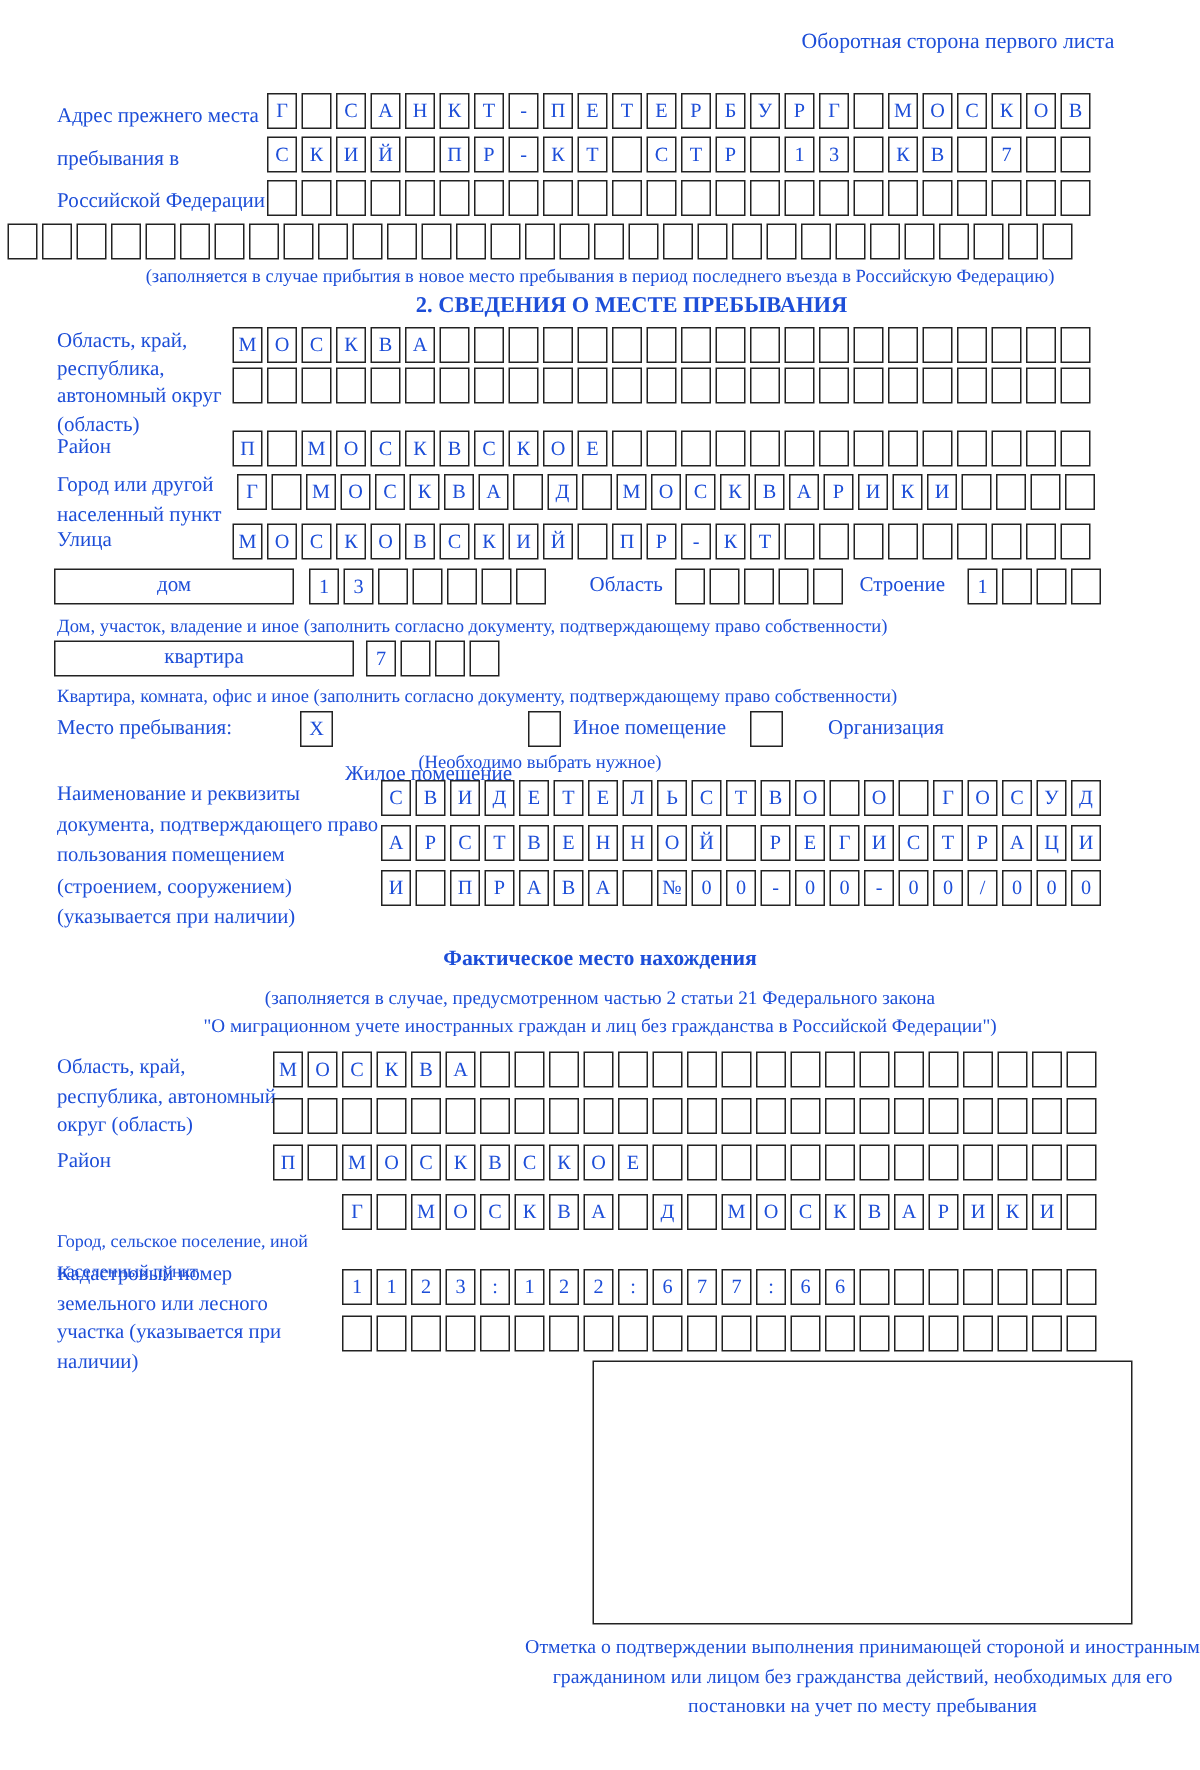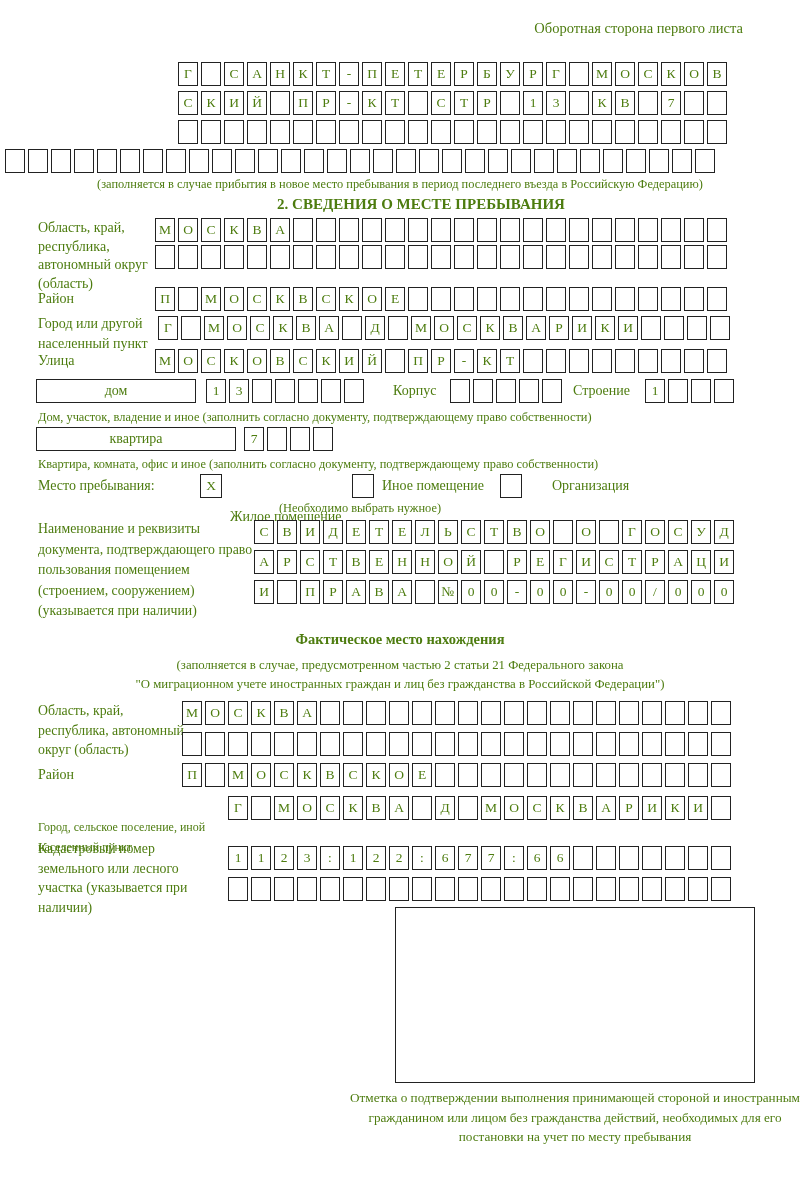--- a/index.html
+++ b/index.html
@@ -1,18 +1,18 @@
 <!DOCTYPE html>
 <html><head>
 <meta charset="utf-8">
 <style>
   html,body{margin:0;padding:0;background:#fff;}
   .page{
     position:relative;width:800px;height:1180px;background:#ffffff;
-    font-family:"Liberation Serif","DejaVu Serif",serif;color:#4d7c0f;overflow:hidden;
+    font-family:"Liberation Serif","DejaVu Serif",serif;color:#1d4ed8;overflow:hidden;
   }
   .abs{position:absolute;}
   .cells{display:flex;gap:3px;}
   .cell{
     width:18px;height:22px;border:1.6px solid #222;background:#fff;
     display:flex;align-items:center;justify-content:center;
     font-size:13.5px;line-height:1;flex:0 0 auto;
   }
   .label{font-size:14px;line-height:18.5px;}
   .caption{font-size:12.4px;line-height:15px;}
@@ -28,20 +28,21 @@
   .center{text-align:center;}
   .stamp{border:1.8px solid #222;background:#fff;}
 </style>
 </head>
 <body>
 
 <div class="page">
 
   <div class="abs" style="top:20px;left:0;width:743px;text-align:right;font-size:14.5px;">Оборотная сторона первого листа</div>
 
+  <div class="abs label" style="top:64px;left:38px;width:140px;line-height:28.5px;">Адрес прежнего места пребывания в Российской Федерации</div>
   <div class="abs cells" style="top:62px;left:178px;">
       <div class="cell">Г</div>
       <div class="cell"></div>
       <div class="cell">С</div>
       <div class="cell">А</div>
       <div class="cell">Н</div>
       <div class="cell">К</div>
       <div class="cell">Т</div>
       <div class="cell">-</div>
       <div class="cell">П</div>
@@ -296,21 +297,21 @@
   <div class="abs fieldbox" style="top:379px;left:36px;width:158px;">дом</div>
   <div class="abs cells" style="top:379px;left:206px;">
       <div class="cell">1</div>
       <div class="cell">3</div>
       <div class="cell"></div>
       <div class="cell"></div>
       <div class="cell"></div>
       <div class="cell"></div>
       <div class="cell"></div>
     </div>
-  <div class="abs label" style="top:382px;left:393px;">Корпус</div>
+  <div class="abs label" style="top:382px;left:393px;">Область</div>
   <div class="abs cells" style="top:379px;left:450px;">
       <div class="cell"></div>
       <div class="cell"></div>
       <div class="cell"></div>
       <div class="cell"></div>
       <div class="cell"></div>
     </div>
   <div class="abs label" style="top:382px;left:573px;">Строение</div>
   <div class="abs cells" style="top:379px;left:645px;">
       <div class="cell">1</div>

